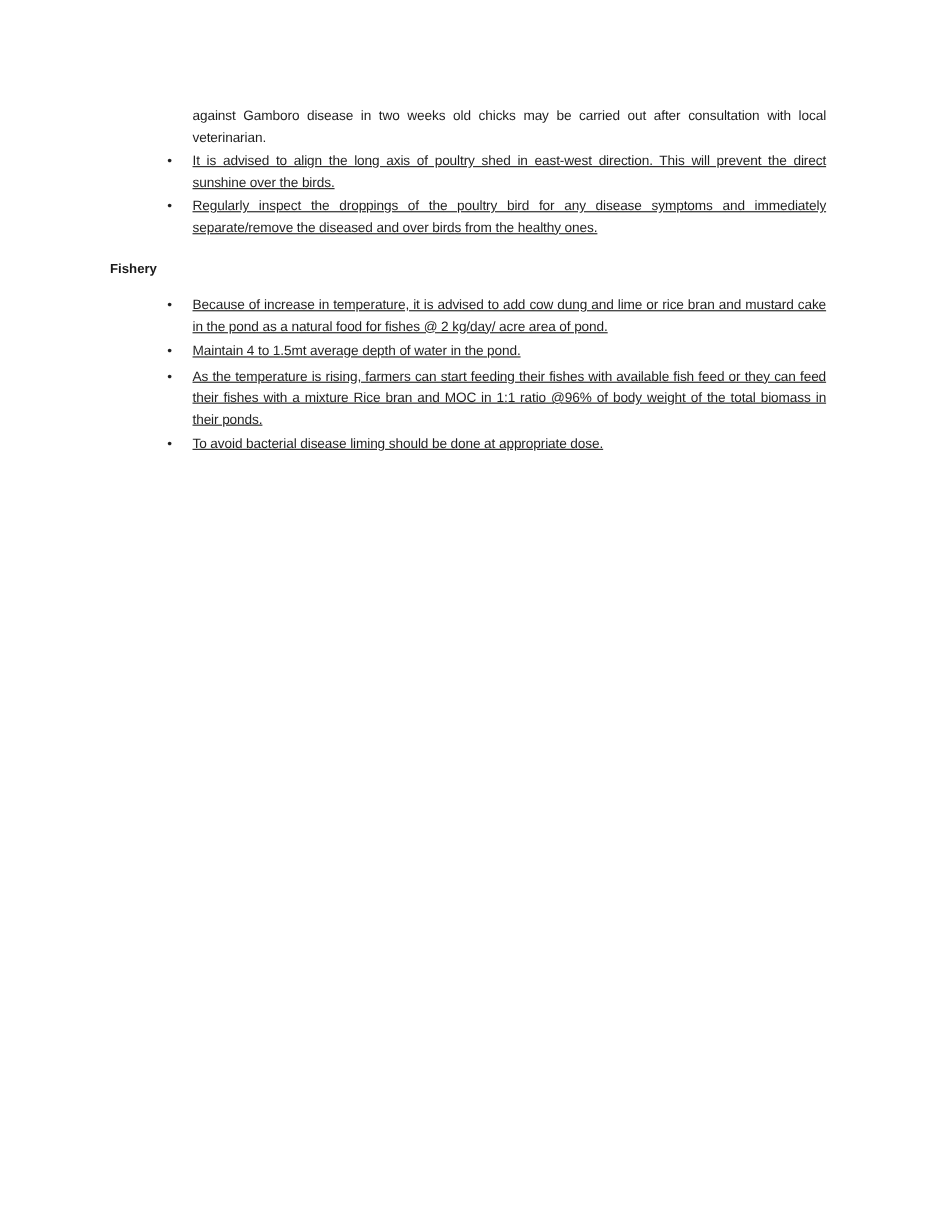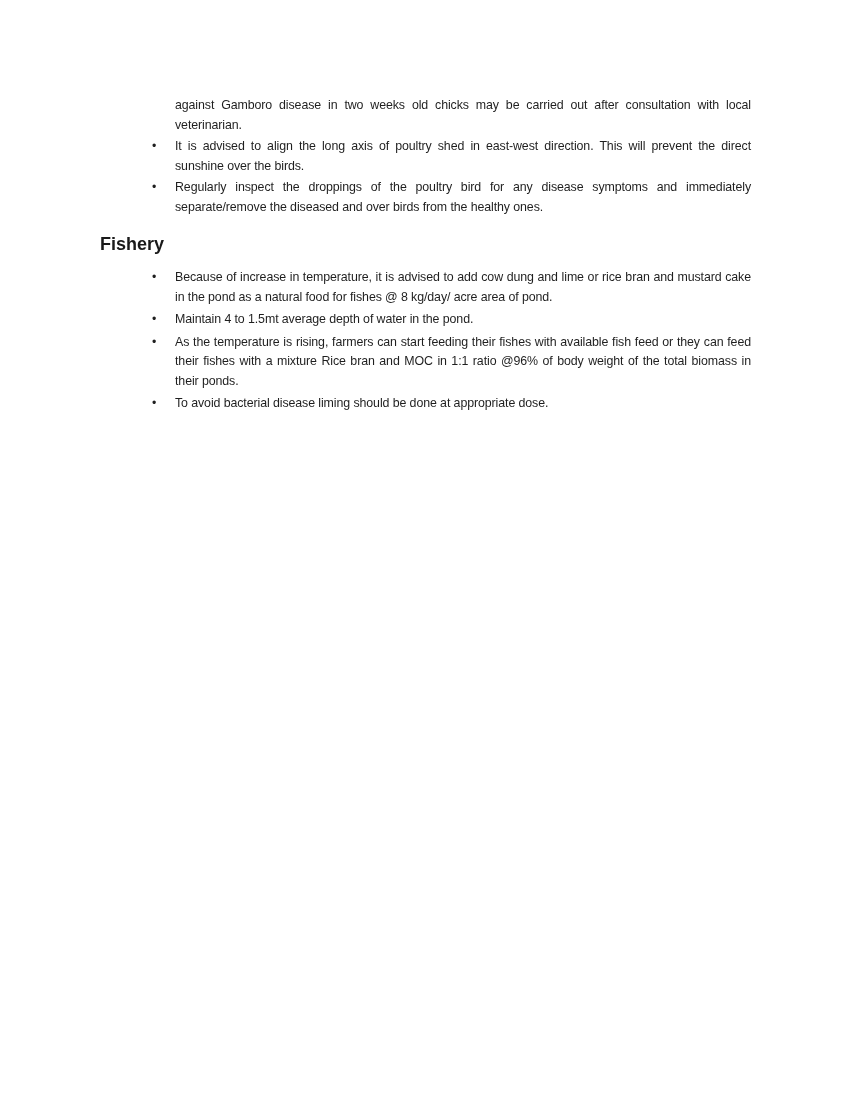--- a/index.html
+++ b/index.html
@@ -42,27 +42,28 @@
     width: 599px;
   }
   .bullet-marker {
     flex: 0 0 23px;
     font-size: 12.4px;
     line-height: 19.5px;
   }
   .bullet-text {
     flex: 1 1 auto;
     text-align: justify;
+    text-decoration: underline;
   }
   .fishery-list .bullet-item {
     margin-top: 3px;
   }
   .section-heading {
     margin: 18px 0 15px 0;
-    font-size: 18px;
+    font-size: 12px;
     line-height: 18px;
     font-weight: bold;
     color: #1a1a1a;
   }
 </style>
 </head>
 <body style="color: rgb(31, 31, 31);">
 
 <div class="page">
 
@@ -77,21 +78,21 @@
       <span class="bullet-marker">•</span>
       <span class="bullet-text">Regularly inspect the droppings of the poultry bird for any disease symptoms and immediately separate/remove the diseased and over birds from the healthy ones.</span>
     </li>
   </ul>
 
   <h2 class="section-heading">Fishery</h2>
 
   <ul class="bullet-list body-text fishery-list">
     <li class="bullet-item">
       <span class="bullet-marker">•</span>
-      <span class="bullet-text">Because of increase in temperature, it is advised to add cow dung and lime or rice bran and mustard cake in the pond as a natural food for fishes @ 8 kg/day/ acre area of pond.</span>
+      <span class="bullet-text">Because of increase in temperature, it is advised to add cow dung and lime or rice bran and mustard cake in the pond as a natural food for fishes @ 2 kg/day/ acre area of pond.</span>
     </li>
     <li class="bullet-item">
       <span class="bullet-marker">•</span>
       <span class="bullet-text">Maintain 4 to 1.5mt average depth of water in the pond.</span>
     </li>
     <li class="bullet-item">
       <span class="bullet-marker">•</span>
       <span class="bullet-text">As the temperature is rising, farmers can start feeding their fishes with available fish feed or they can feed their fishes with a mixture Rice bran and MOC in 1:1 ratio @96% of body weight of the total biomass in their ponds.</span>
     </li>
     <li class="bullet-item">

